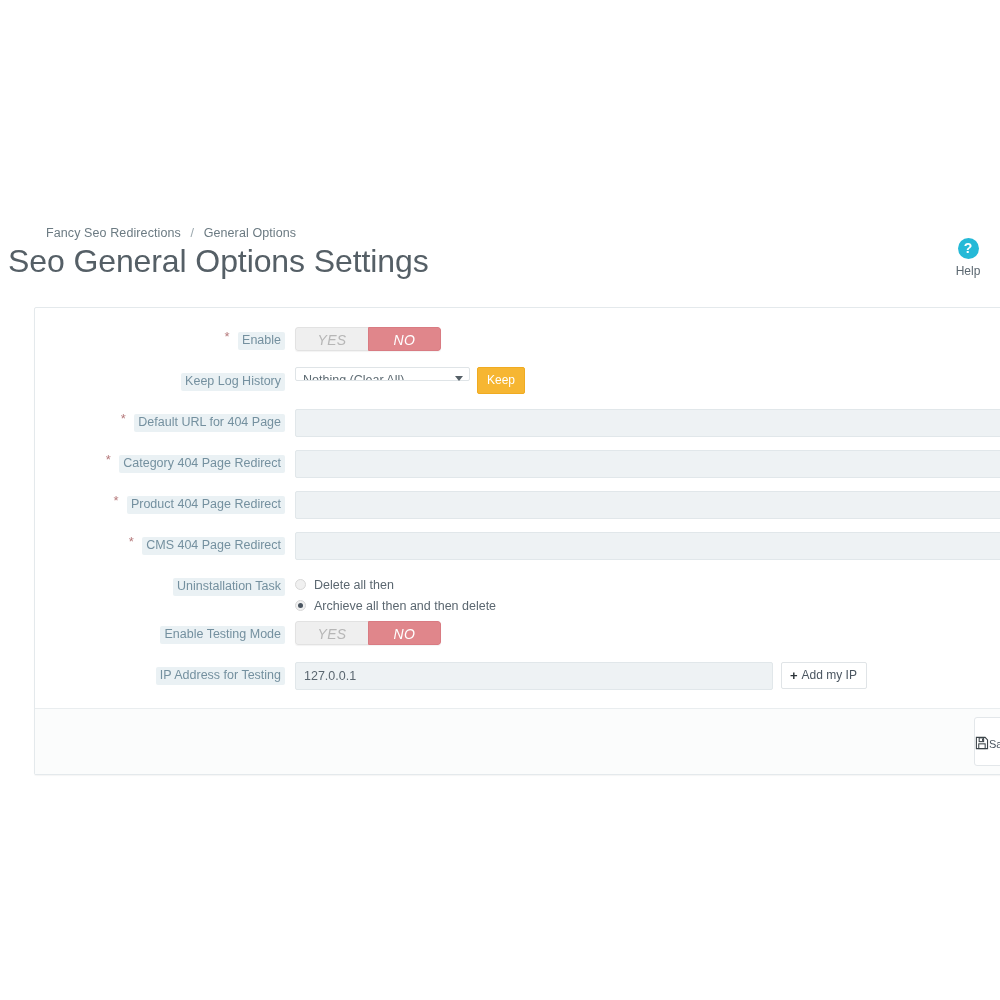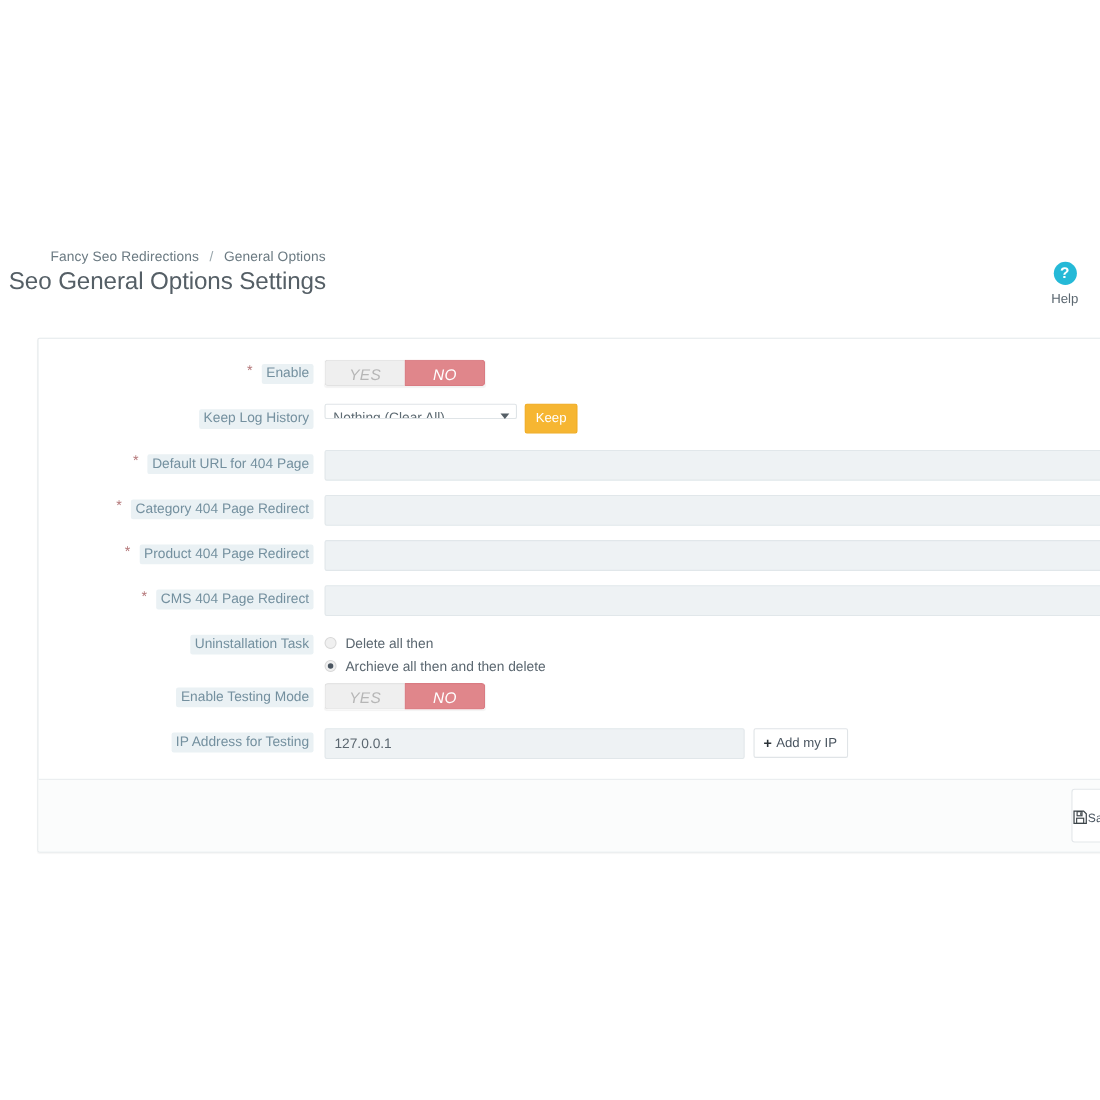--- a/index.html
+++ b/index.html
@@ -39,21 +39,21 @@
     color: #9aa7ad;
     padding: 0 6px;
   }
   .breadcrumb .crumb {
     color: #6b7a82;
   }
   .page-title {
     position: absolute;
     left: 8px;
     top: 33px;
-    font-size: 22px;
+    font-size: 32px;
     font-weight: 400;
     color: #555f66;
     letter-spacing: -0.1px;
     white-space: nowrap;
   }
   .help-block {
     position: absolute;
     right: 8px;
     top: 28px;
     width: 48px;
@@ -228,21 +228,21 @@
     font-size: 12.5px;
     color: #5b6770;
     padding: 0 8px;
     outline: none;
     margin-top: 3px;
   }
   .text-input.wide {
     width: 718px;
   }
   .text-input.medium {
-    width: 382px;
+    width: 478px;
   }
 
   
   .radio-group {
     padding-top: 4px;
   }
   .radio-line {
     display: flex;
     align-items: center;
     height: 21px;

